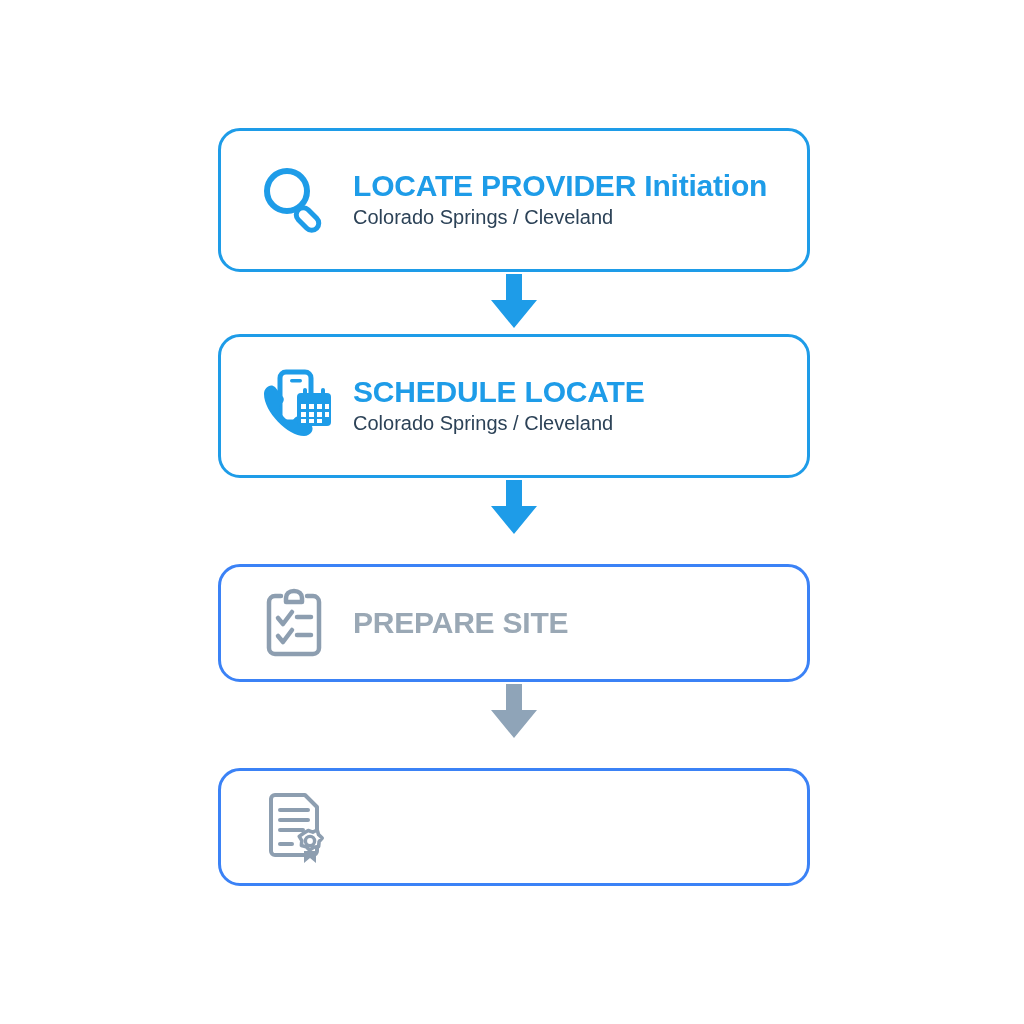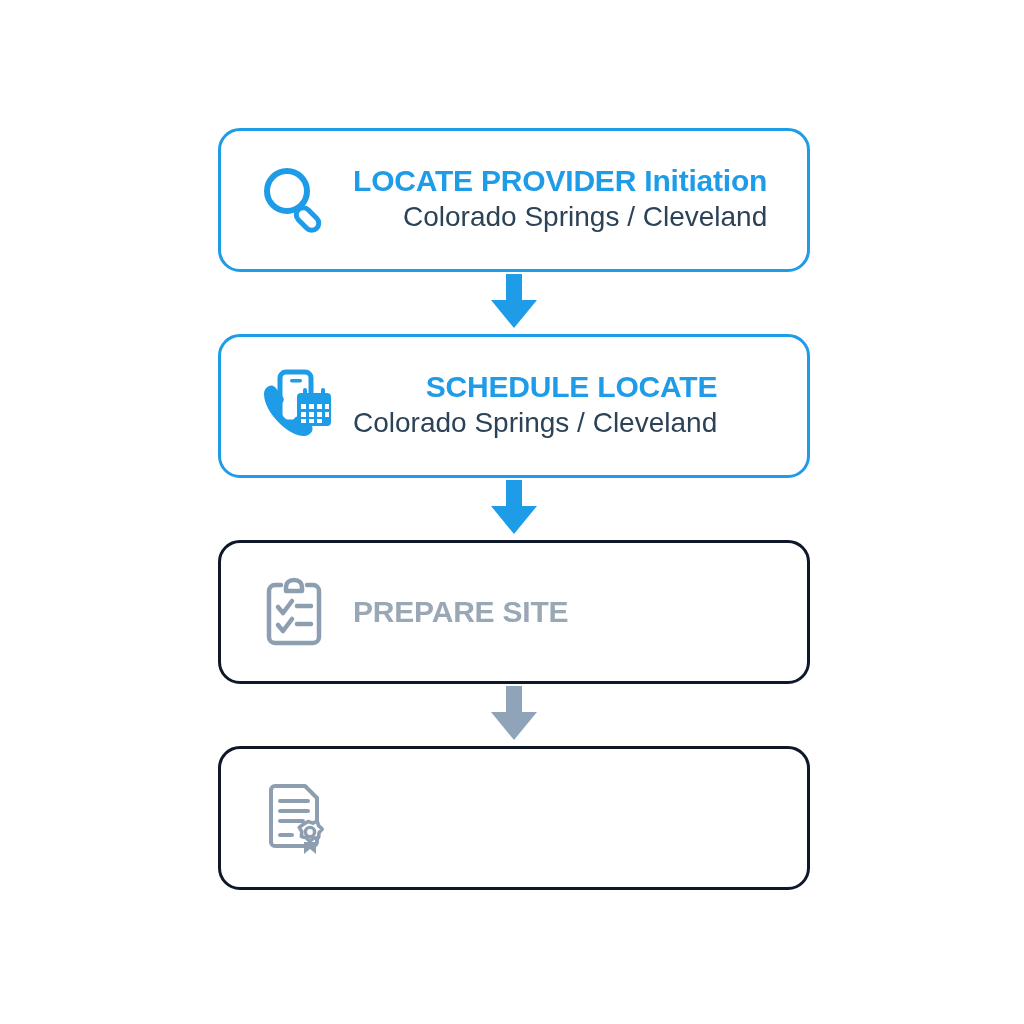--- a/index.html
+++ b/index.html
@@ -23,51 +23,51 @@
     background:#ffffff;
     display:flex;
     align-items:center;
     padding:0 0 0 30px;
   }
   .step.blue{
     border:3px solid #1e9ce8;
     height:144px;
   }
   .step.grey{
-    border:3px solid #0f172a;
-    height:144px;
+    border:3px solid #3b82f6;
+    height:118px;
+    margin-top:24px;
   }
   .icon-wrap{
     width:86px;
     min-width:86px;
     height:86px;
     display:flex;
     align-items:center;
     justify-content:center;
     margin-right:16px;
   }
   .icon-wrap svg{display:block;}
   .text-wrap{
     display:flex;
     flex-direction:column;
     justify-content:center;
     gap:2px;
-    text-align:right;
   }
   .title{
     font-size:30px;
     font-weight:bold;
     letter-spacing:-0.2px;
     line-height:1.12;
     white-space:nowrap;
   }
   .title.blue-t{color:#1e9ce8;}
   .title.grey-t{color:#9aa8b5;}
   .subtitle{
-    font-size:28px;
+    font-size:20px;
     font-weight:normal;
     color:#2c4257;
     line-height:1.2;
     white-space:nowrap;
   }
   
   .arrow{
     width:592px;
     height:62px;
     display:flex;

